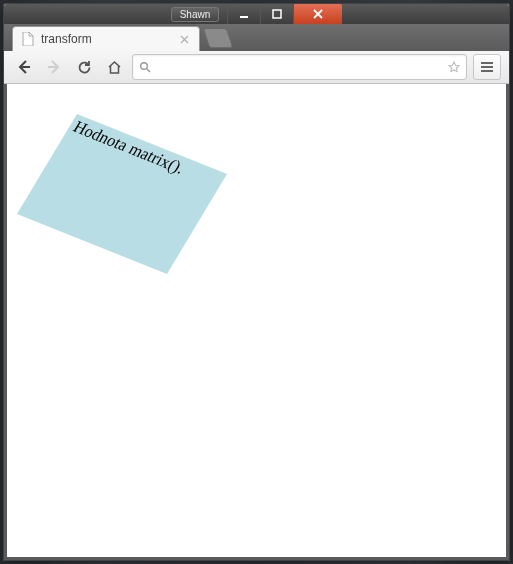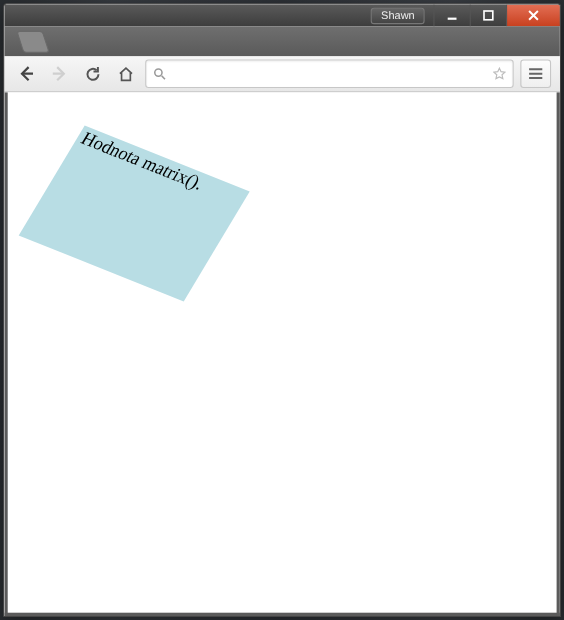--- a/index.html
+++ b/index.html
@@ -16,21 +16,21 @@
     border-radius:3px 3px 0 0;
     box-shadow:0 4px 18px rgba(0,0,0,.5);
     display:flex; flex-direction:column;
     overflow:hidden;
     position:relative;
   }
   
   .titlebar {
     height:20px;
     background:linear-gradient(#5a5a5a,#3d3d3d);
-    display:flex; justify-content:flex-end; align-items:stretch;
+    display:flex; justify-content:center; align-items:stretch;
     padding:0;
   }
   .user-badge{
     align-self:center;
     margin-right:8px;
     font-size:10px;
     color:#eee;
     padding:1px 8px;
     border:1px solid #777;
     border-radius:3px;
@@ -156,20 +156,34 @@
         </svg>
     </div>
     <div class="win-btn close">
       <svg width="12" height="12" viewBox="0 0 12 12">
           <path d="M2 2 L10 10 M10 2 L2 10" stroke="#fff" stroke-width="1.8"></path>
         </svg>
     </div>
   </div>
 
   <div class="tabstrip">
+    <div class="tab">
+      <span class="favicon">
+        <svg width="12" height="14" viewBox="0 0 12 14">
+            <path d="M1 0h6l4 4v10H1z" fill="#fff" stroke="#aaa"></path>
+            <path d="M7 0v4h4" fill="none" stroke="#aaa"></path>
+          </svg>
+      </span>
+      <span class="title">transform</span>
+      <span class="x">
+        <svg width="9" height="9" viewBox="0 0 9 9">
+            <path d="M1 1 L8 8 M8 1 L1 8" stroke="#888" stroke-width="1.4"></path>
+          </svg>
+      </span>
+    </div>
     <div class="newtab"></div>
   </div>
 
   <div class="toolbar">
     <div class="tbtn">
       <svg width="16" height="16" viewBox="0 0 16 16">
           <path d="M10 2 L4 8 L10 14" fill="none" stroke="#444" stroke-width="2"></path>
           <path d="M4 8 H14" stroke="#444" stroke-width="2"></path>
         </svg>
     </div>

